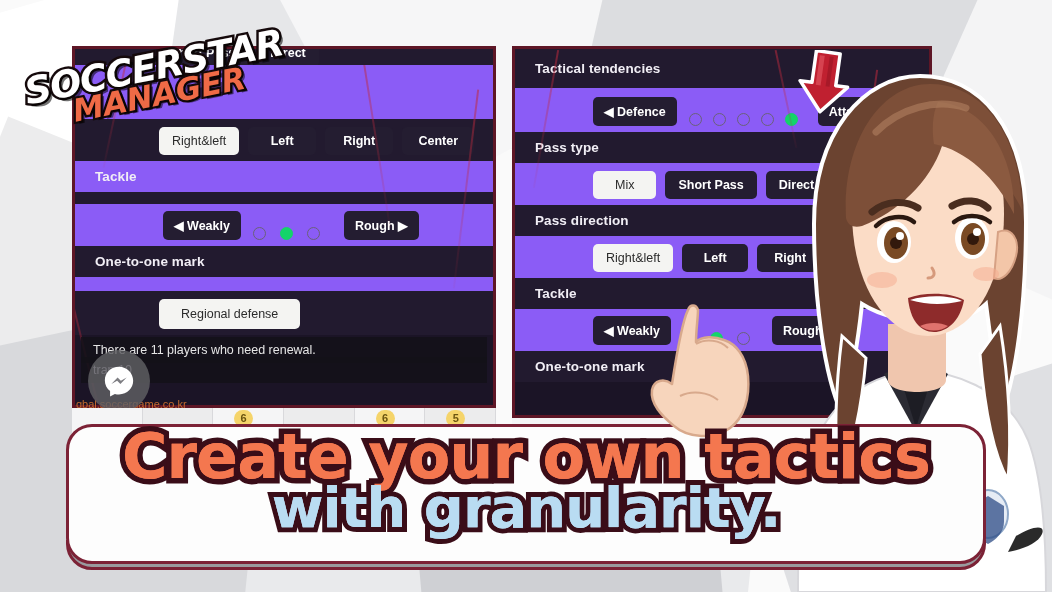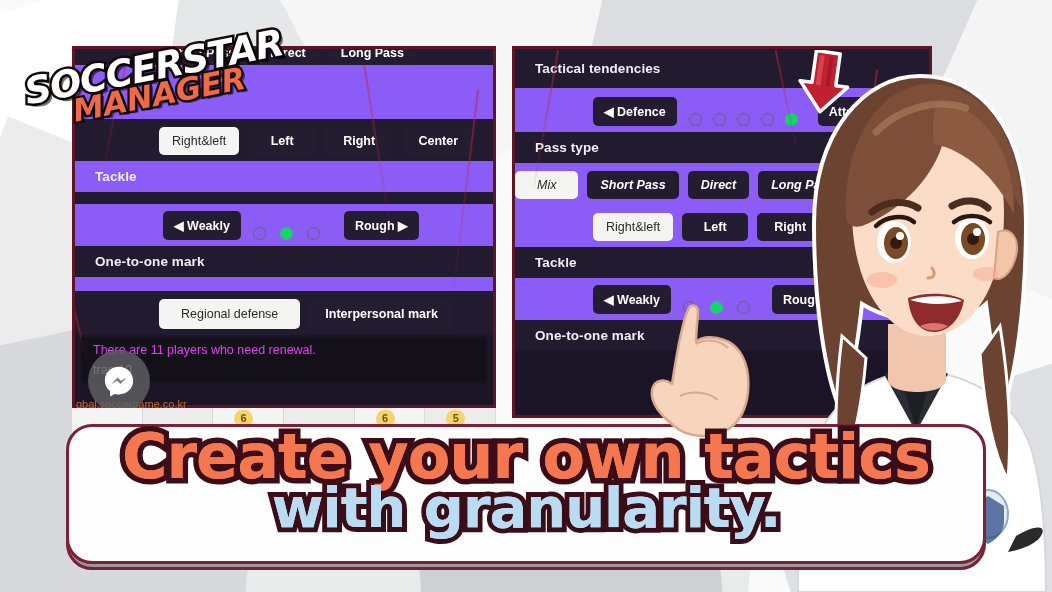--- a/index.html
+++ b/index.html
@@ -68,21 +68,21 @@
     border-radius:5px; padding:7px 11px; white-space:nowrap;
   }
   .dots { display:flex; align-items:center; gap:14px; margin:0 12px; }
   .dot { width:13px; height:13px; border-radius:50%; border:1.6px solid #6a6179; }
   .dot.on { background:#14d46a; border-color:#14d46a; }
 
   
   .toast {
     position:absolute; left:6px; right:6px;
     background:rgba(20,18,24,0.86);
-    color:#d946ef; font-size:12.5px; padding:6px 12px;
+    color:#e5e5e5; font-size:12.5px; padding:6px 12px;
   }
   .toast.t2 { color:#cfc9da; }
 
   
   .messenger {
     position:absolute; left:88px; top:350px; width:62px; height:62px;
     border-radius:50%; background:rgba(96,96,100,0.82);
     display:flex; align-items:center; justify-content:center;
   }
 
@@ -201,21 +201,20 @@
   <div class="panel-inner">
     <div class="streak" style="left:40px;top:0;height:120px;transform:rotate(12deg)"></div>
     <div class="streak" style="left:300px;top:0;height:180px;transform:rotate(-9deg)"></div>
     <div class="streak" style="left:390px;top:40px;height:200px;transform:rotate(7deg)"></div>
     <div class="streak" style="left:8px;top:230px;height:140px;transform:rotate(-14deg)"></div>
 
     <div class="band-dark" style="height:16px;position:relative;overflow:hidden;">
       <div class="btn-row" style="position:absolute;top:-16px;left:82px;">
         <div class="chip">Short Pass</div>
         <div class="chip">Direct</div>
-        <div class="chip">Long Pass</div>
       </div>
     </div>
 
     <div class="band-mid" style="height:54px;"></div>
 
     <div class="band-dark btn-row" style="padding-left:84px;height:42px;">
       <div class="chip sel">Right&amp;left</div>
       <div class="chip" style="min-width:68px">Left</div>
       <div class="chip" style="min-width:68px">Right</div>
       <div class="chip" style="min-width:72px">Center</div>
@@ -234,21 +233,20 @@
       </div>
       <div class="arrow-chip" style="margin-left:12px">
         <span>Rough</span> ▶
       </div>
     </div>
 
     <div class="band-dark row-label">One-to-one mark</div>
     <div class="band-mid" style="height:14px;"></div>
     <div class="band-dark btn-row" style="padding-left:84px;height:44px;">
       <div class="chip sel" style="padding:8px 22px">Regional defense</div>
-      <div class="chip" style="padding:8px 16px">Interpersonal mark</div>
     </div>
   </div>
 
   <div class="toast" style="top:288px;">There are 11 players who need renewal.</div>
   <div class="toast t2" style="top:308px;">trap 10</div>
 </div>
 
 <div class="url-txt">gbal.soccergame.co.kr</div>
 
 <div class="messenger">
@@ -300,27 +298,28 @@
         <div class="dot"></div>
         <div class="dot"></div>
         <div class="dot on"></div>
       </div>
       <div class="arrow-chip" style="margin-left:8px">
         <span>Attack</span> ▶
       </div>
     </div>
 
     <div class="band-dark row-label">Pass type</div>
-    <div class="band-mid btn-row" style="height:42px;font-style:italic;">
+    <div class="band-mid btn-row" style="padding-left:78px;height:42px;">
       <div class="chip sel" style="padding:7px 22px">Mix</div>
       <div class="chip">Short Pass</div>
       <div class="chip">Direct</div>
       <div class="chip">Long Pa</div>
     </div>
 
+    <div class="band-dark row-label">Pass direction</div>
     <div class="band-mid btn-row" style="padding-left:78px;height:42px;">
       <div class="chip sel">Right&amp;left</div>
       <div class="chip" style="min-width:66px">Left</div>
       <div class="chip" style="min-width:66px">Right</div>
       <div class="chip" style="min-width:66px">Center</div>
     </div>
 
     <div class="band-dark row-label">Tackle</div>
     <div class="band-mid btn-row" style="padding-left:78px;height:42px;">
       <div class="arrow-chip">

